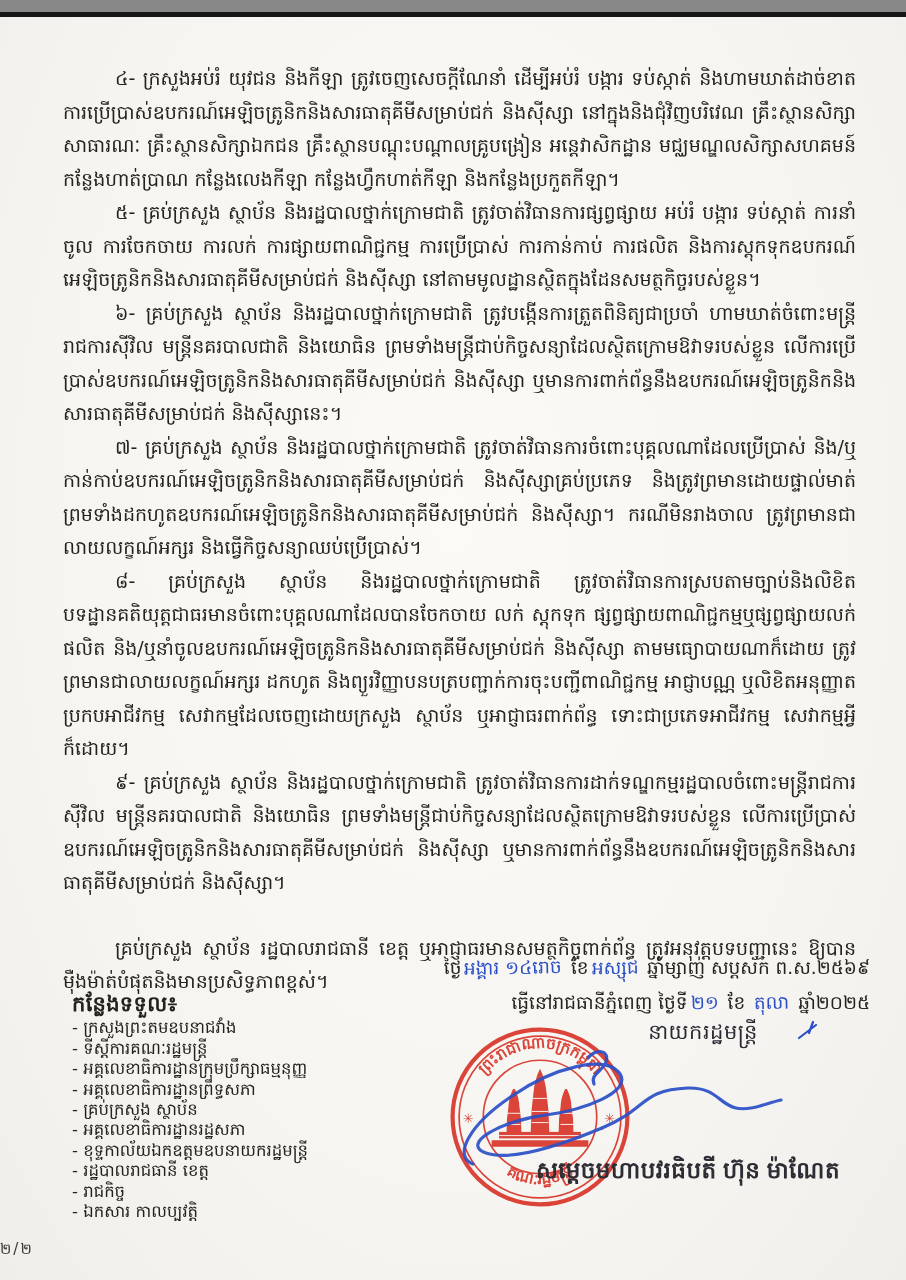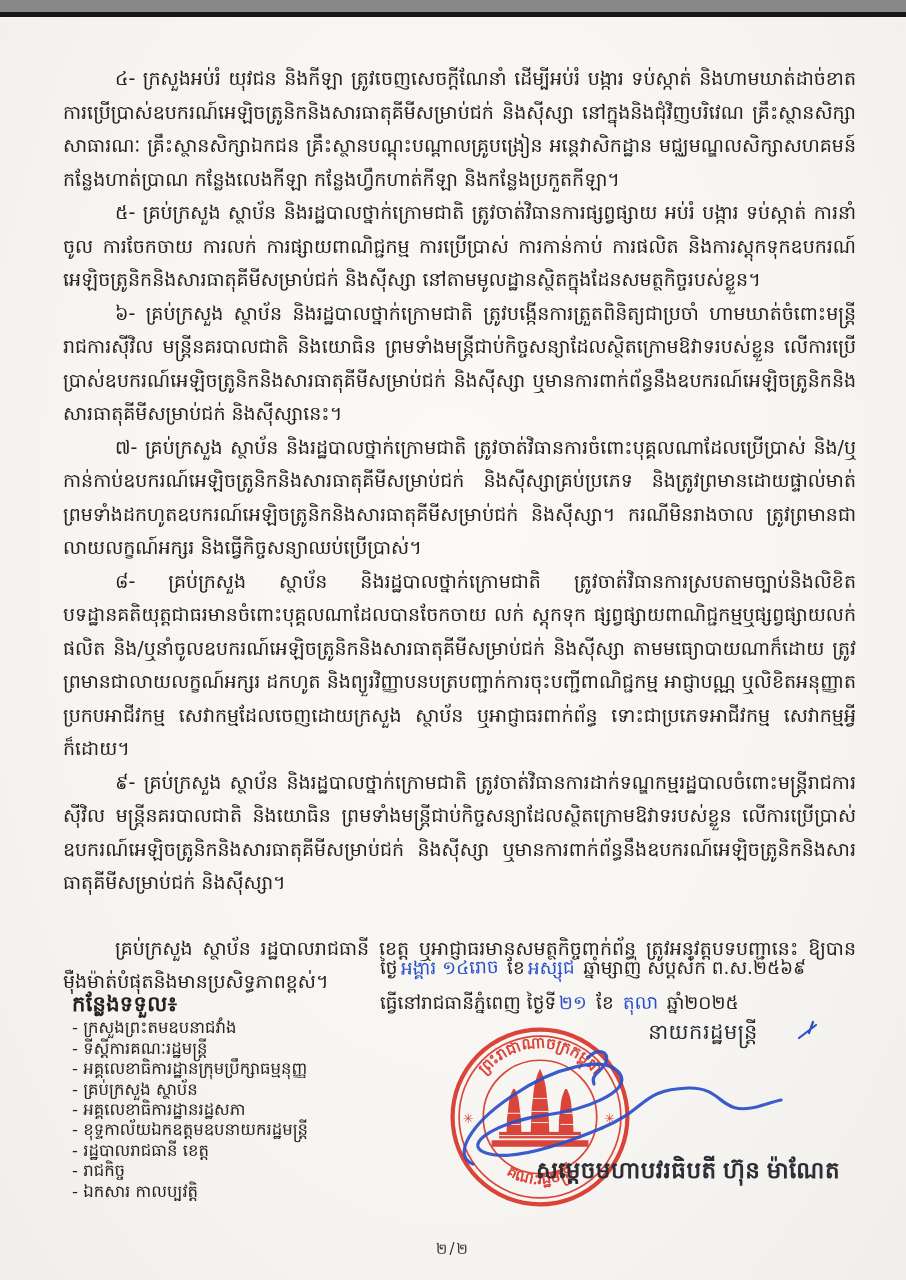--- a/index.html
+++ b/index.html
@@ -22,21 +22,21 @@
     font-size:19px;line-height:33.5px;
     text-align:justify;
     color:#23221f;
   }
   .body-text p{margin:0;text-indent:52px;}
   .body-text p.closing{margin-top:32px;}
 
   
   .date-block{
     position:absolute;left:380px;top:938px;width:490px;
-    font-size:18.5px;line-height:35px;text-align:left;color:#23221f;
+    font-size:18.5px;line-height:35px;text-align:right;color:#23221f;
   }
   .hand-blue{color:#2b4fc7;display:inline-block;transform:rotate(-1deg);padding:0 3px;}
   .pm-title{
     position:absolute;left:598px;top:1006px;width:210px;
     font-size:21px;font-weight:normal;color:#2b2a33;text-align:center;
     letter-spacing:.5px;
   }
   .pm-tick{position:absolute;left:796px;top:1008px;width:26px;height:22px;}
   .signer-name{
     position:absolute;left:478px;top:1144px;width:420px;
@@ -53,21 +53,21 @@
   
   .distribution{
     position:absolute;left:72px;top:982px;width:330px;
     font-size:16.5px;line-height:20.4px;color:#23221f;
   }
   .distribution .dist-header{font-weight:bold;font-size:21px;margin-bottom:4px;letter-spacing:.4px;}
   .distribution .dist-item{white-space:nowrap;}
 
   .page-number{
     position:absolute;left:0;top:1227px;width:906px;
-    text-align:center;font-size:15px;color:#3a3936;letter-spacing:2px;
+    text-align:left;font-size:15px;color:#3a3936;letter-spacing:2px;
   }
 </style>
 </head>
 <body>
 
 <div class="page">
 
   <div class="scan-edge-top"></div>
 
   <div class="body-text">
@@ -145,20 +145,21 @@
     </g>
   </svg>
 
   <div class="signer-name">សម្តេចមហាបវរធិបតី ហ៊ុន ម៉ាណែត</div>
 
   <div class="distribution">
     <div class="dist-header">កន្លែងទទួល៖</div>
     <div class="dist-item">- ក្រសួងព្រះតមឧបនាជវាំង</div>
     <div class="dist-item">- ទីស្តីការគណៈរដ្ឋមន្ត្រី</div>
     <div class="dist-item">- អគ្គលេខាធិការដ្ឋានក្រុមប្រឹក្សាធម្មនុញ្ញ</div>
+    <div class="dist-item">- អគ្គលេខាធិការដ្ឋានព្រឹទ្ធសភា</div>
     <div class="dist-item">- គ្រប់ក្រសួង ស្ថាប័ន</div>
     <div class="dist-item">- អគ្គលេខាធិការដ្ឋានរដ្ឋសភា</div>
     <div class="dist-item">- ខុទ្ទកាល័យឯកឧត្តមឧបនាយករដ្ឋមន្ត្រី</div>
     <div class="dist-item">- រដ្ឋបាលរាជធានី ខេត្ត</div>
     <div class="dist-item">- រាជកិច្ច</div>
     <div class="dist-item">- ឯកសារ កាលប្បវត្តិ</div>
   </div>
 
   <div class="page-number">២/២</div>
 

